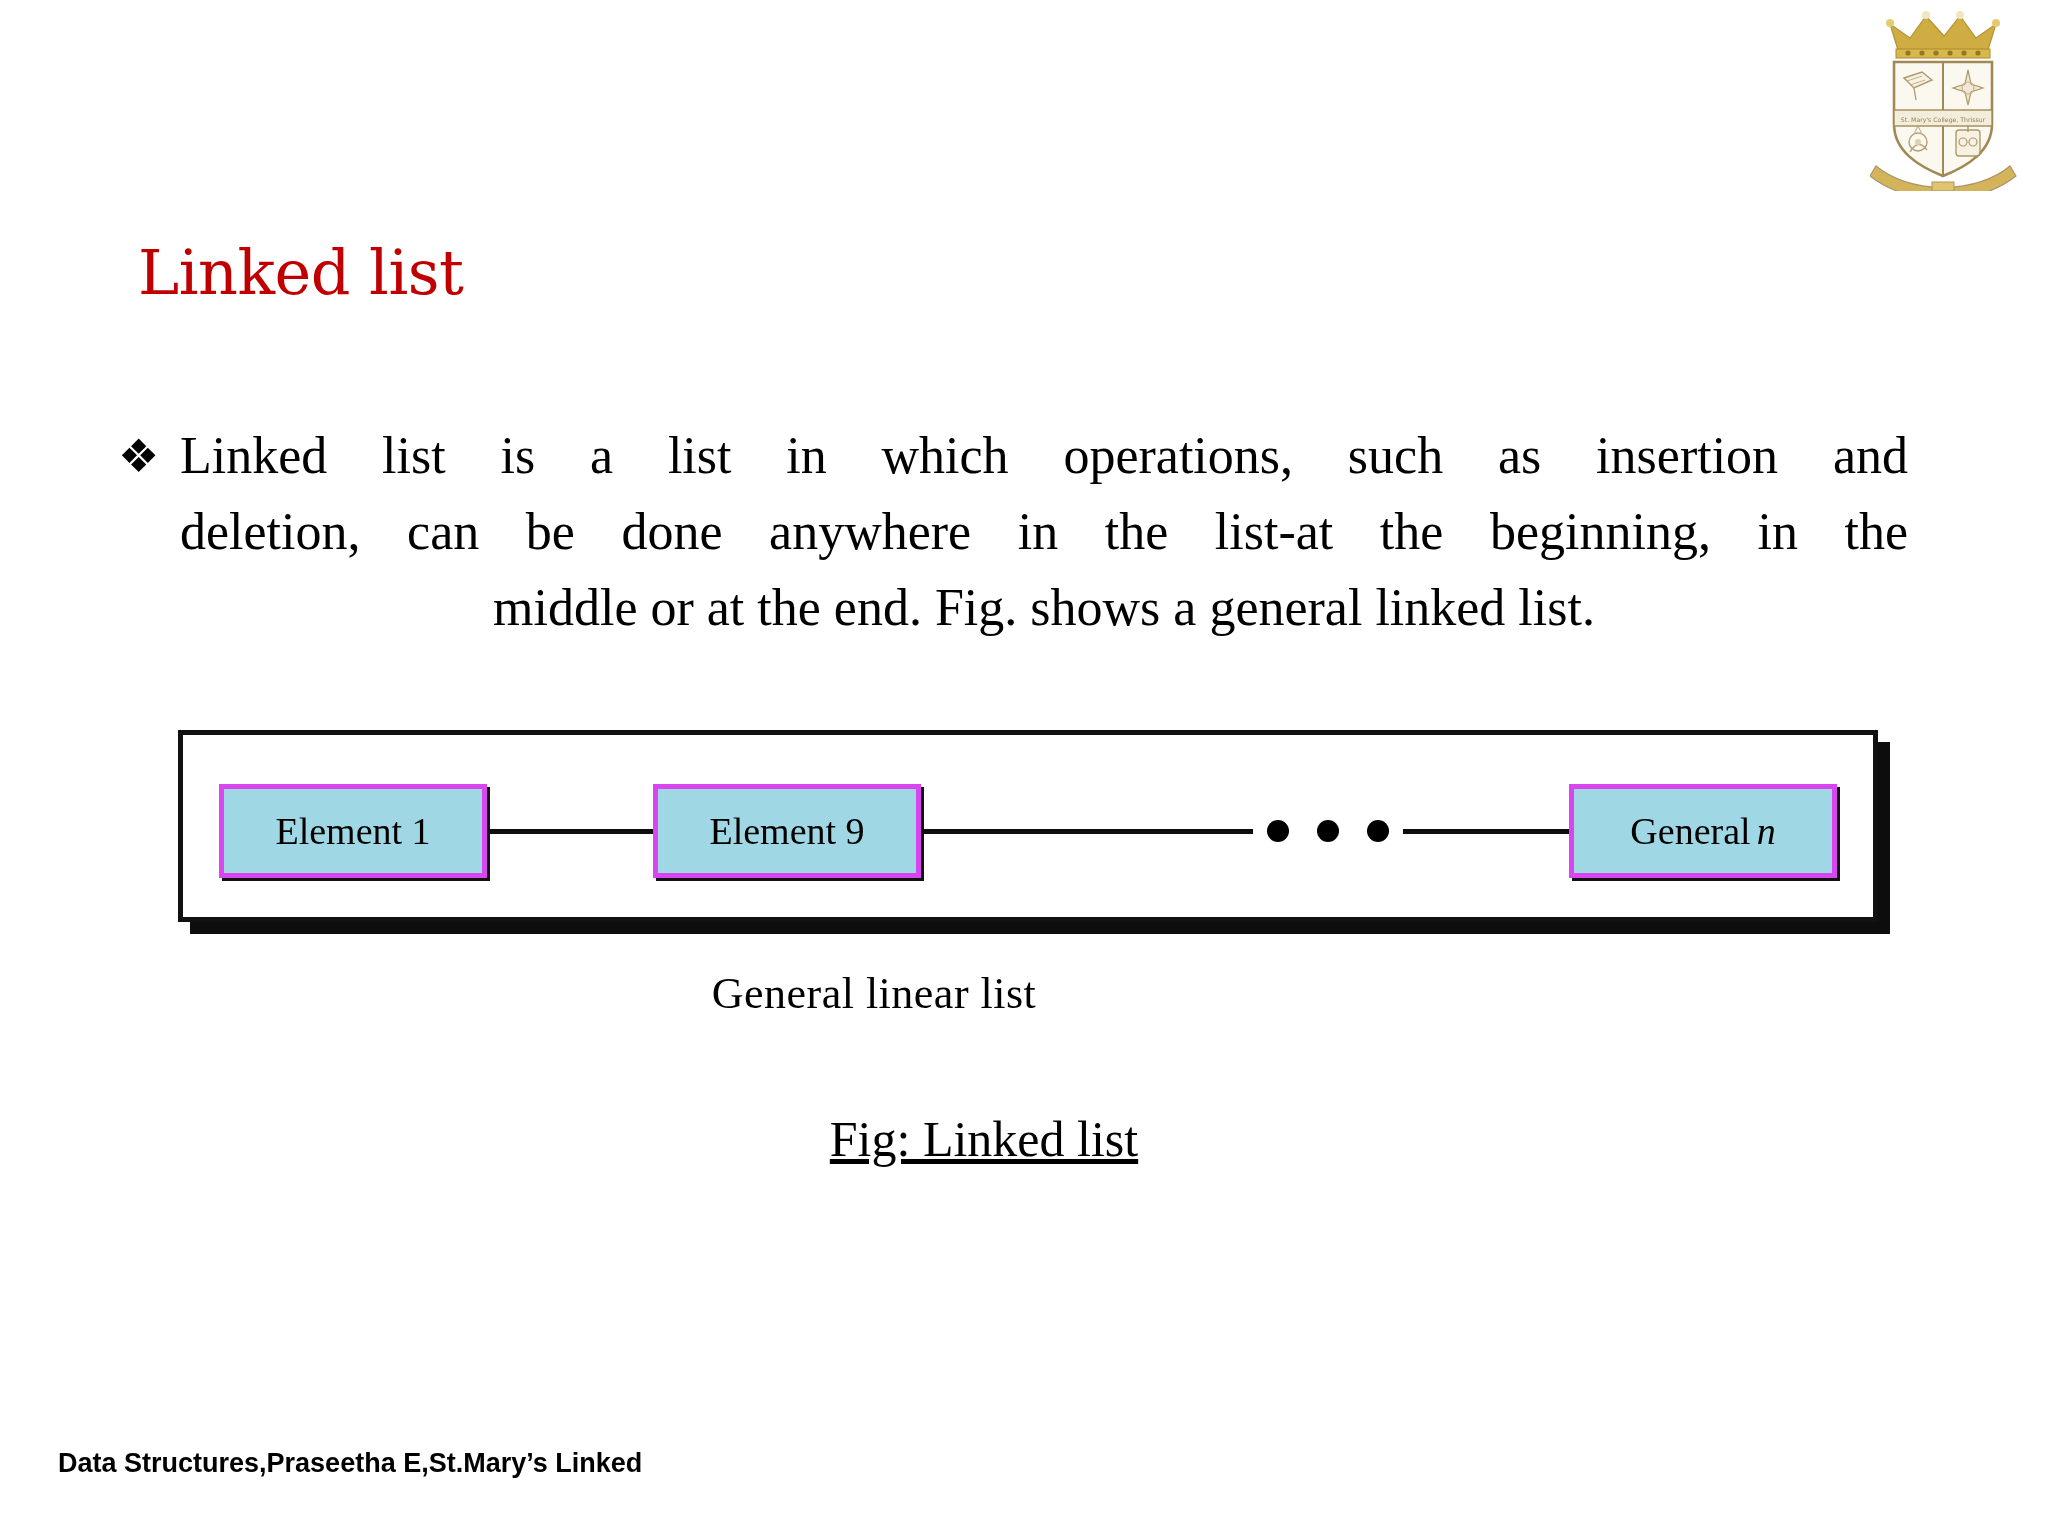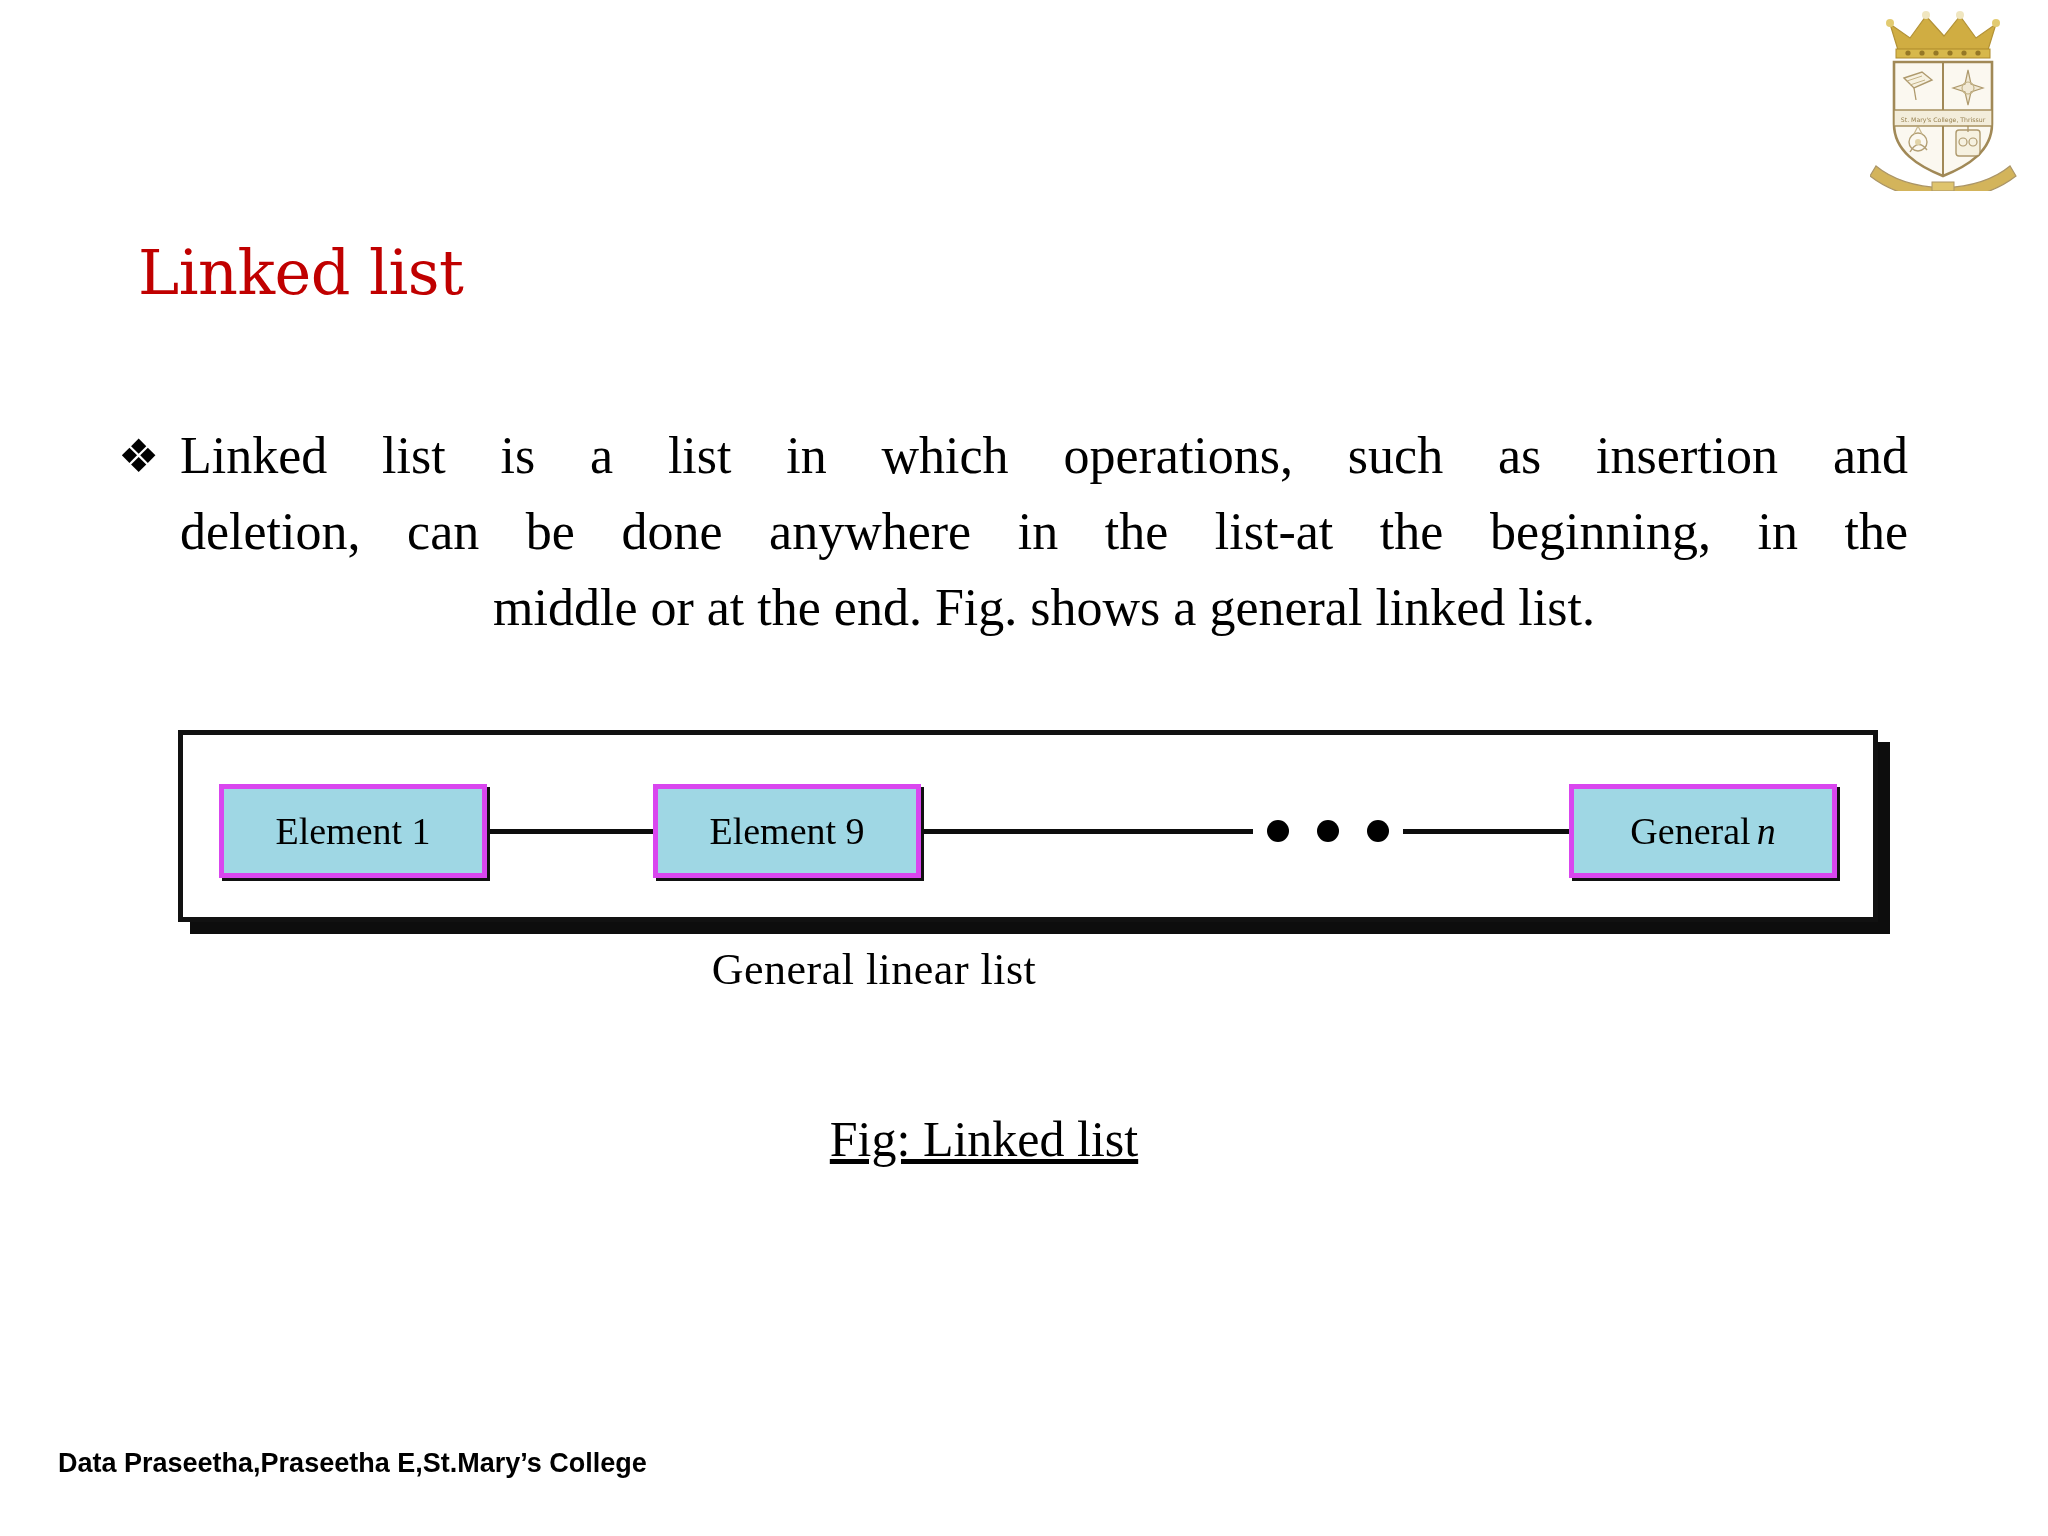--- a/index.html
+++ b/index.html
@@ -158,21 +158,21 @@
     width: 22px;
     height: 22px;
     border-radius: 50%;
     background: #000000;
   }
 
   
   .figure-caption {
     position: absolute;
     left: 0;
-    top: 944px;
+    top: 968px;
     width: 2048px;
     text-align: center;
     font-family: "Liberation Serif", serif;
     font-size: 44px;
     color: #000000;
     letter-spacing: 0.5px;
   }
   .figure-caption .inner { margin-left: -300px; }
 
   
@@ -310,15 +310,15 @@
   </div>
 
   <div class="figure-caption">
     <span class="inner">General linear list</span>
   </div>
 
   <div class="fig-label">
     <span class="inner">Fig: Linked list</span>
   </div>
 
-  <div class="footer">Data Praseetha,Praseetha E,St.Mary’s College</div>
+  <div class="footer">Data Structures,Praseetha E,St.Mary’s Linked</div>
 
 </div>
 
 </body></html>

